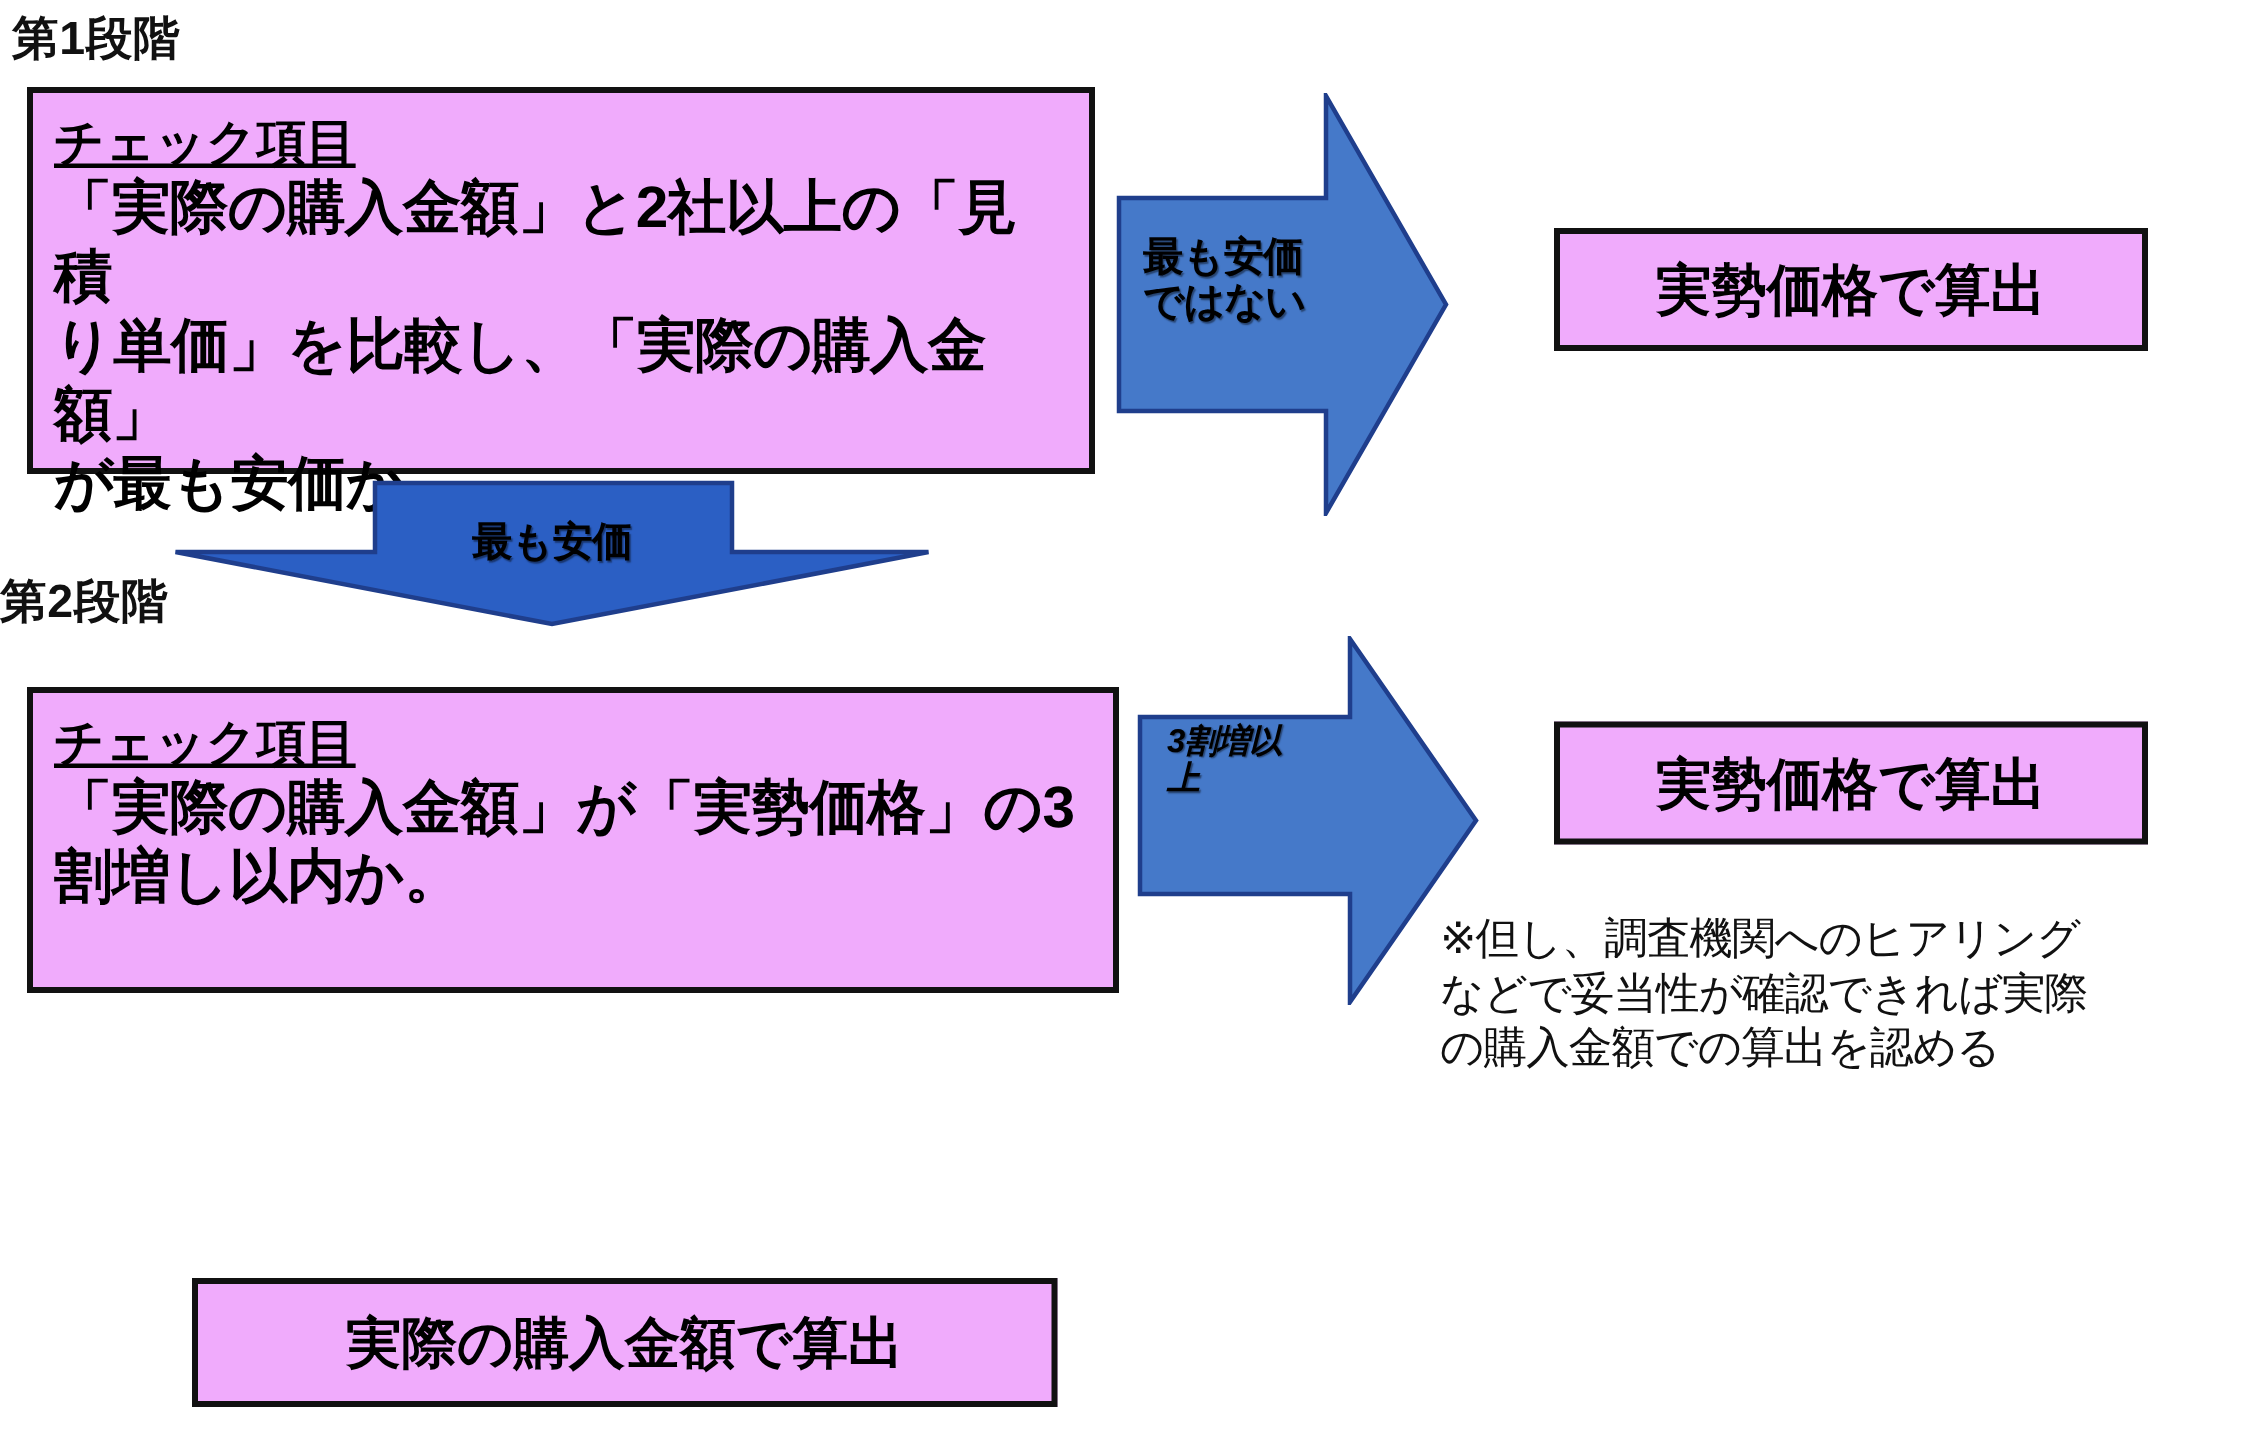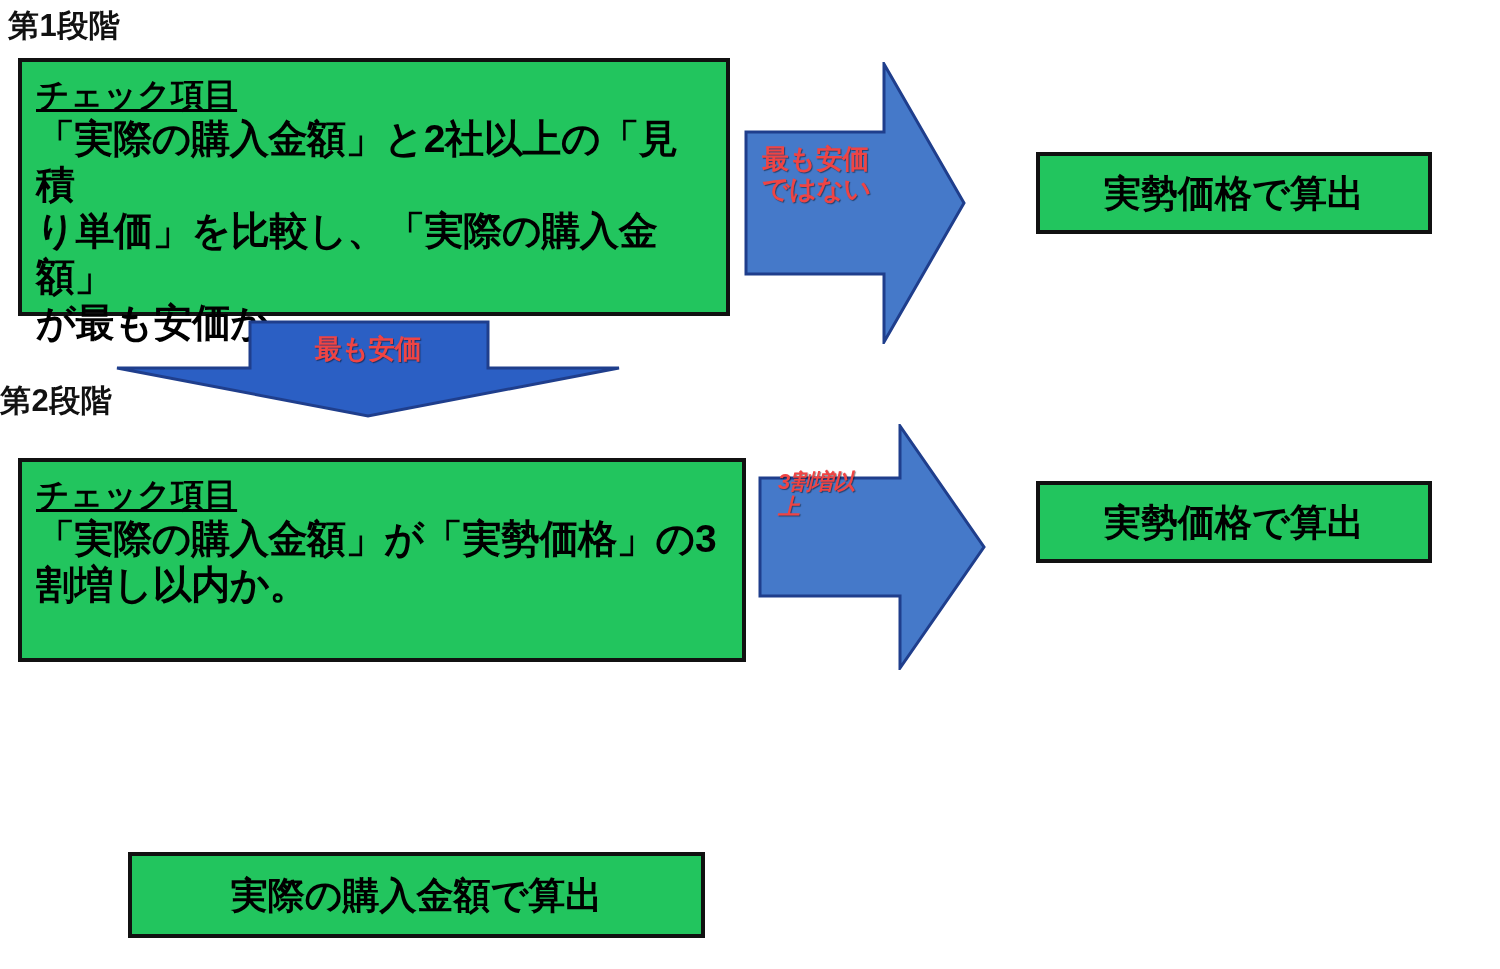--- a/index.html
+++ b/index.html
@@ -31,21 +31,21 @@
     line-height: 1;
     color: #111111;
     white-space: nowrap;
     text-align: center;
   }
 
   
   .box {
     position: absolute;
     box-sizing: border-box;
-    background: #22c55e;
+    background: #f0abfc;
     border: 4px solid #111111;
   }
 
   .check-box {
     padding: 14px 10px 10px 14px;
   }
 
   .check-title {
     font-size: 33px;
     font-weight: 700;
@@ -84,26 +84,27 @@
   .arrow-wrap {
     position: absolute;
   }
   .arrow-wrap svg {
     display: block;
     width: 100%;
     height: 100%;
   }
   .arrow-label {
     position: absolute;
-    color: #ef4444;
+    color: #000000;
     font-weight: 700;
     line-height: 1.12;
     text-shadow: 1px 1px 1px rgba(0,0,0,0.45);
     white-space: pre-line;
     pointer-events: none;
+    margin-top: 12px;
   }
   .arrow-label.right-1 {
     font-size: 27px;
     left: 18px;
     top: 82px;
     letter-spacing: -0.5px;
   }
   .arrow-label.right-2 {
     font-size: 22px;
     left: 20px;
@@ -186,19 +187,22 @@
       <polygon points="2,54 142,54 142,2 226,123 142,244 142,172 2,172" fill="#4579C9" stroke="#1F3E8C" stroke-width="3" stroke-linejoin="miter"></polygon>
     </svg>
     <div class="arrow-label right-2">3割増以
 上</div>
   </div>
 
   <div class="box result-box" style="left:1036px; top:481px; width:396px; height:82px;">
     <span class="result-text">実勢価格で算出</span>
   </div>
 
+  <div class="footnote" style="left:960px; top:608px; width:520px;">※但し、調査機関へのヒアリング
+などで妥当性が確認できれば実際
+の購入金額での算出を認める</div>
 
 
   <div class="box result-box" style="left:128px; top:852px; width:577px; height:86px;">
     <span class="result-text">実際の購入金額で算出</span>
   </div>
 
 </div>
 
 </body></html>

